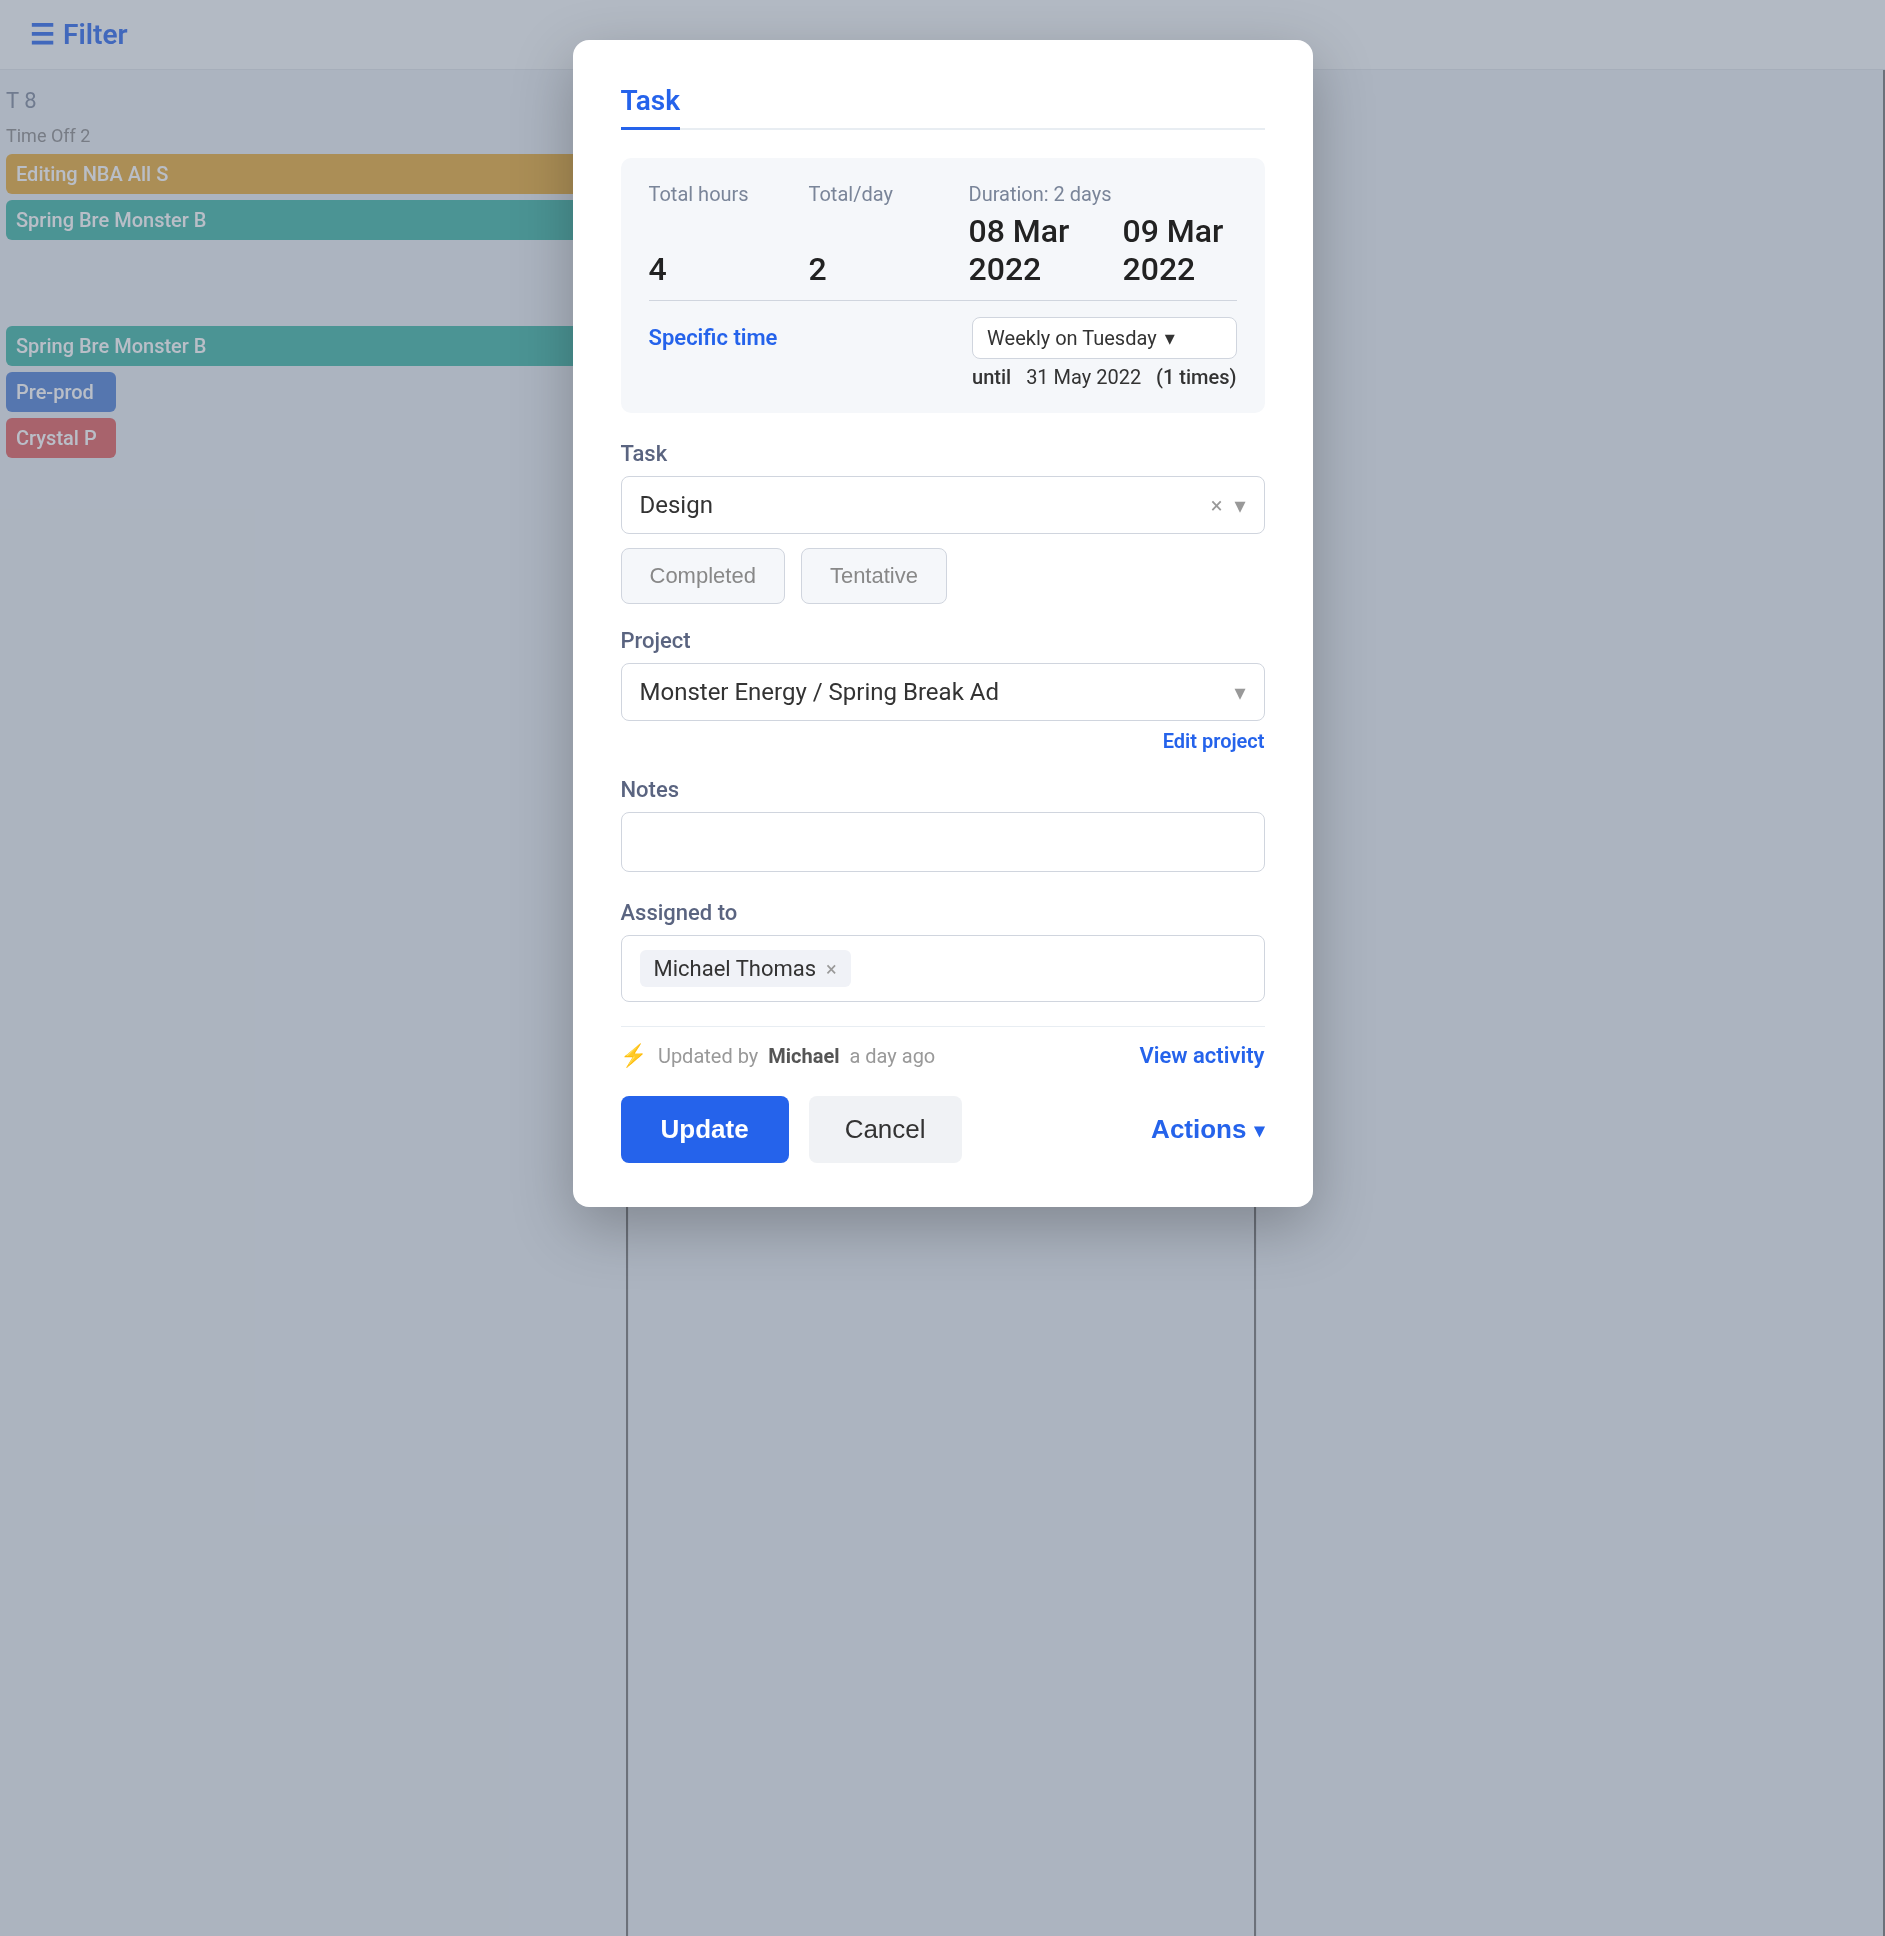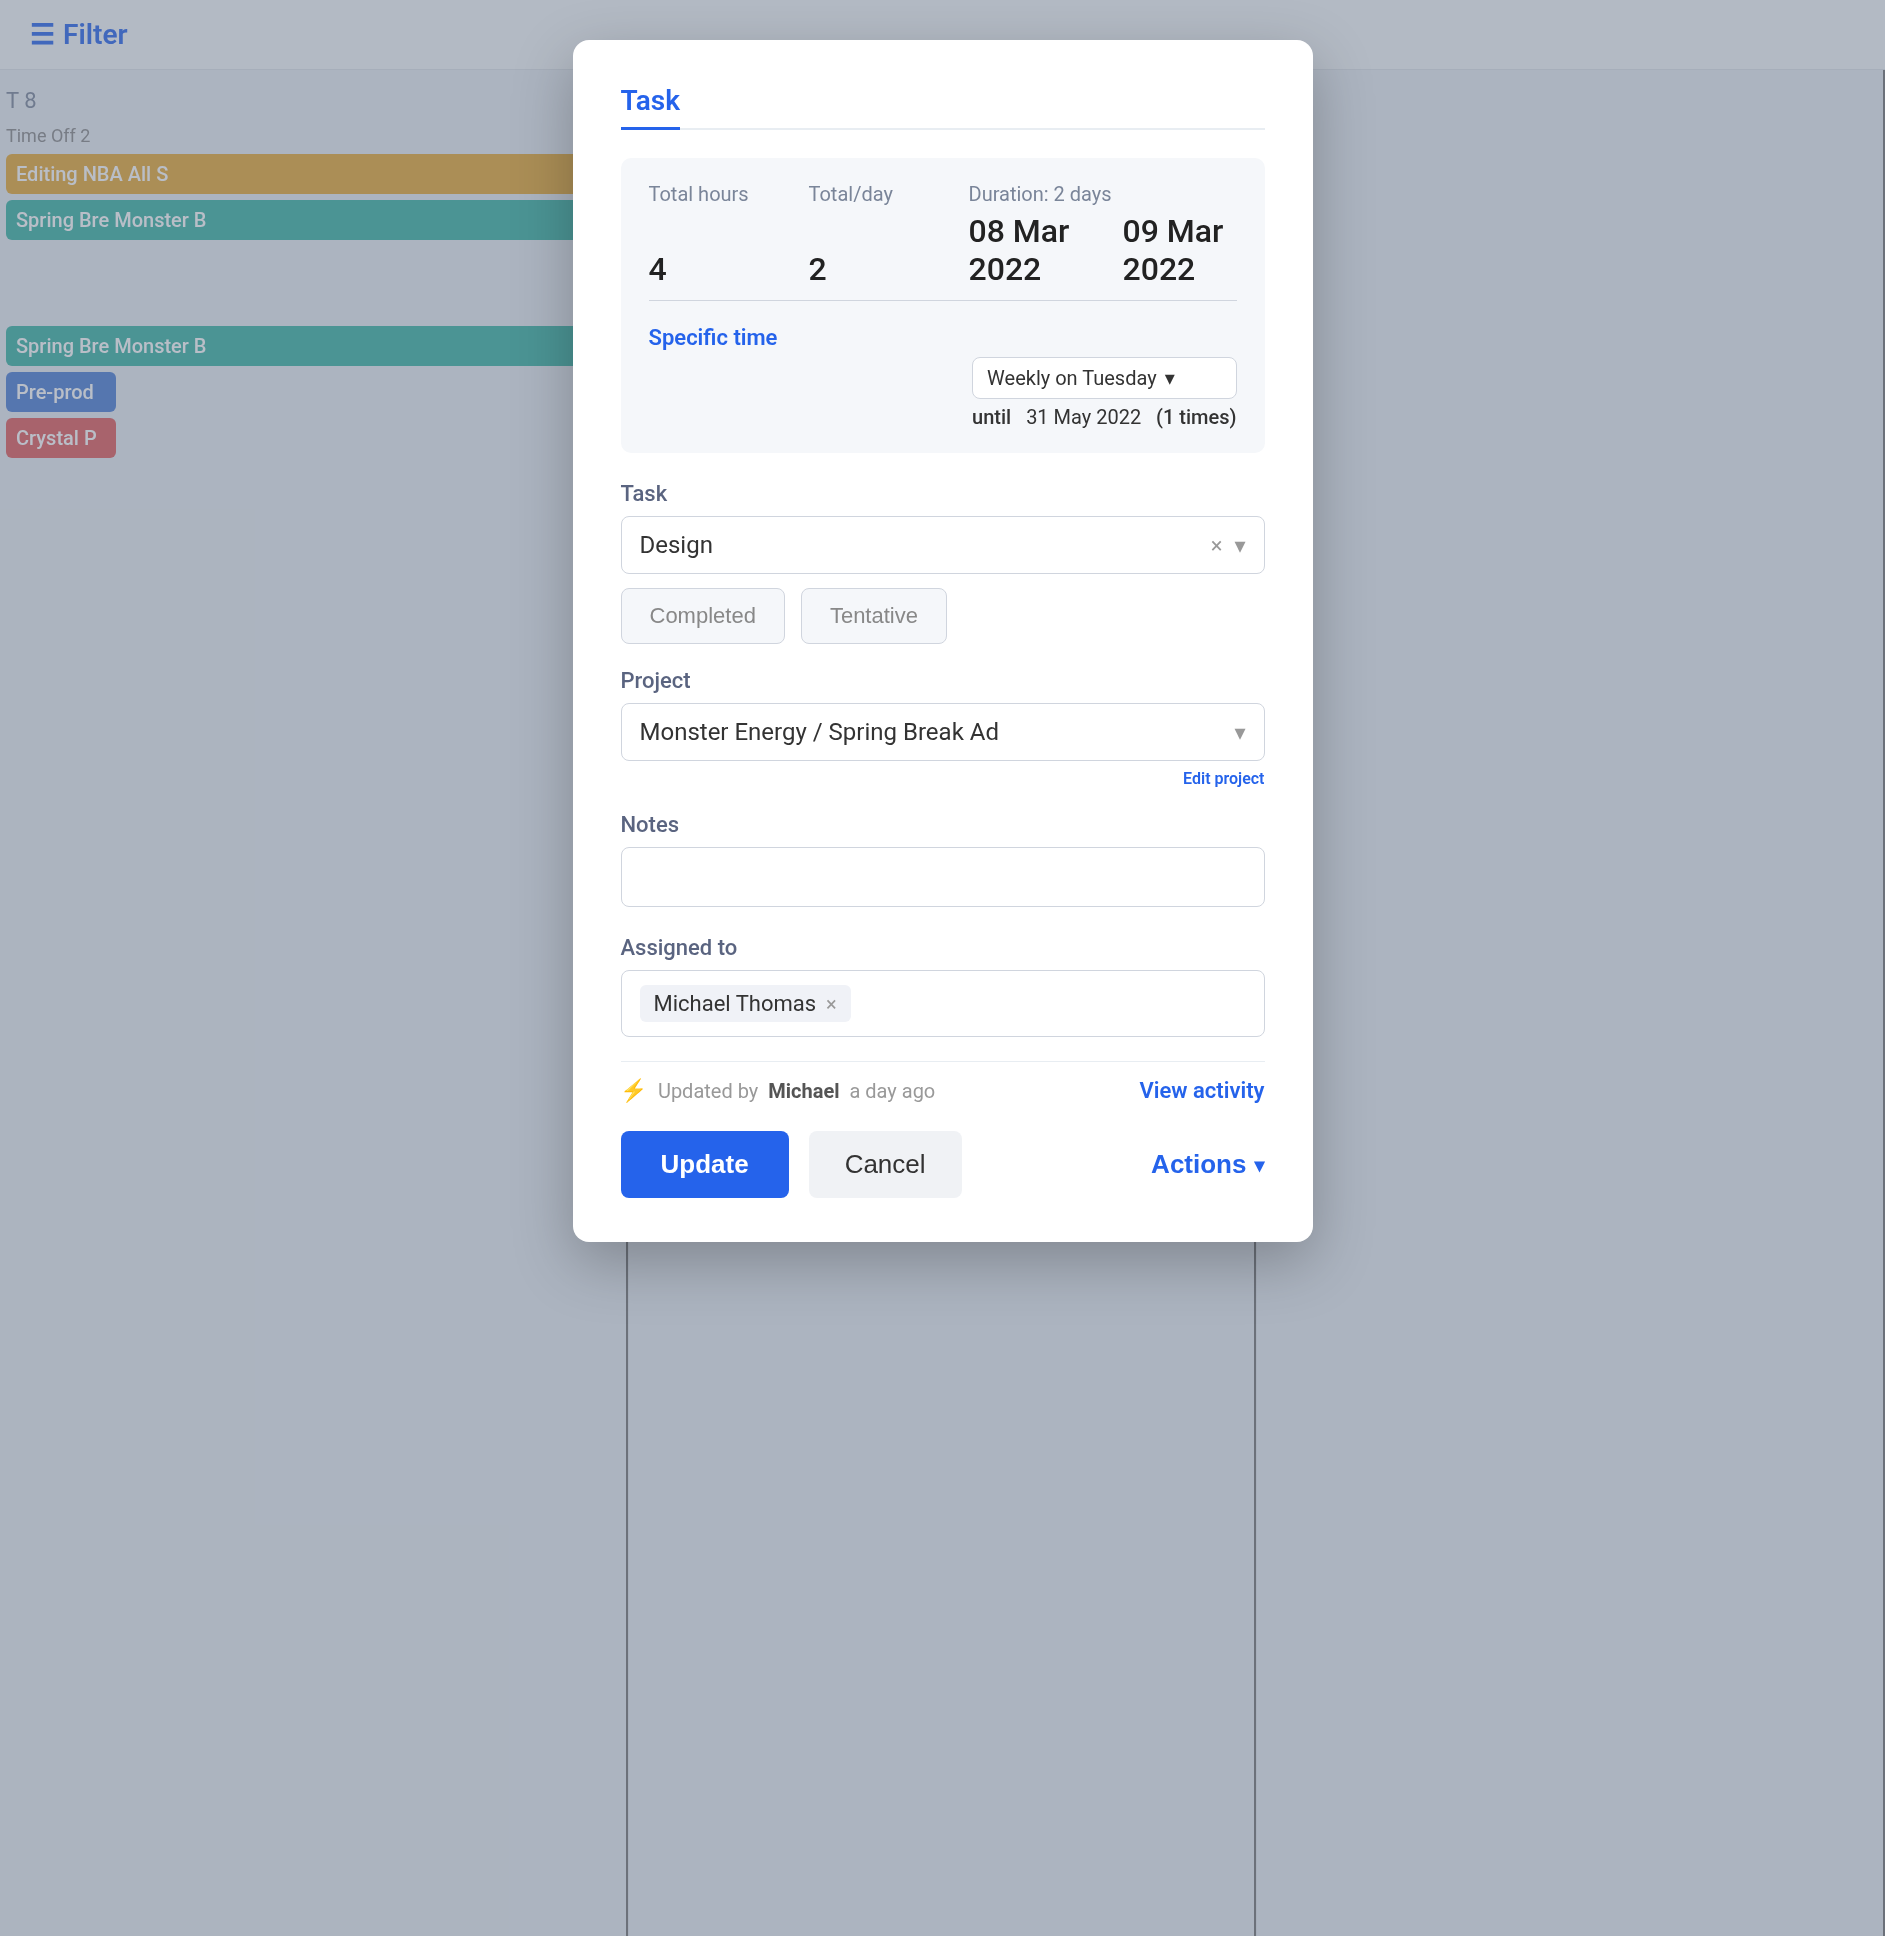--- a/index.html
+++ b/index.html
@@ -370,21 +370,21 @@
 
     .duration-header-row {
       display: flex;
       width: 100%;
       margin-bottom: 6px;
       align-items: center;
     }
 
     .edit-project-link {
       color: #2563eb;
-      font-size: 16px;
+      font-size: 20px;
       font-weight: 600;
       cursor: pointer;
       text-align: right;
       display: block;
       margin-top: 8px;
     }
   </style>
 </head>
 <body>
 
@@ -455,21 +455,21 @@
       <div class="duration-row-values">
         <div class="dur-val" style="width:160px;">4</div>
         <div class="dur-val" style="width:160px;">2</div>
         <div class="dur-dates">
           <span class="dur-date">08 Mar 2022</span>
           <span class="dur-date">09 Mar 2022</span>
         </div>
       </div>
       <div style="display:flex;justify-content:space-between;align-items:flex-start;margin-top:8px;">
         <span class="specific-time-link">Specific time</span>
-        <div style="text-align:right;margin-top:40px;">
+        <div style="text-align:right;">
           <div class="recurrence-dropdown">
             <span>Weekly on Tuesday</span>
             <span>▾</span>
           </div>
           <div class="recurrence-until">
             <span>until</span>
             &nbsp;
             <span style="color:#333;font-weight:400;">31 May 2022</span>
             &nbsp;
             <span>(1 times)</span>

